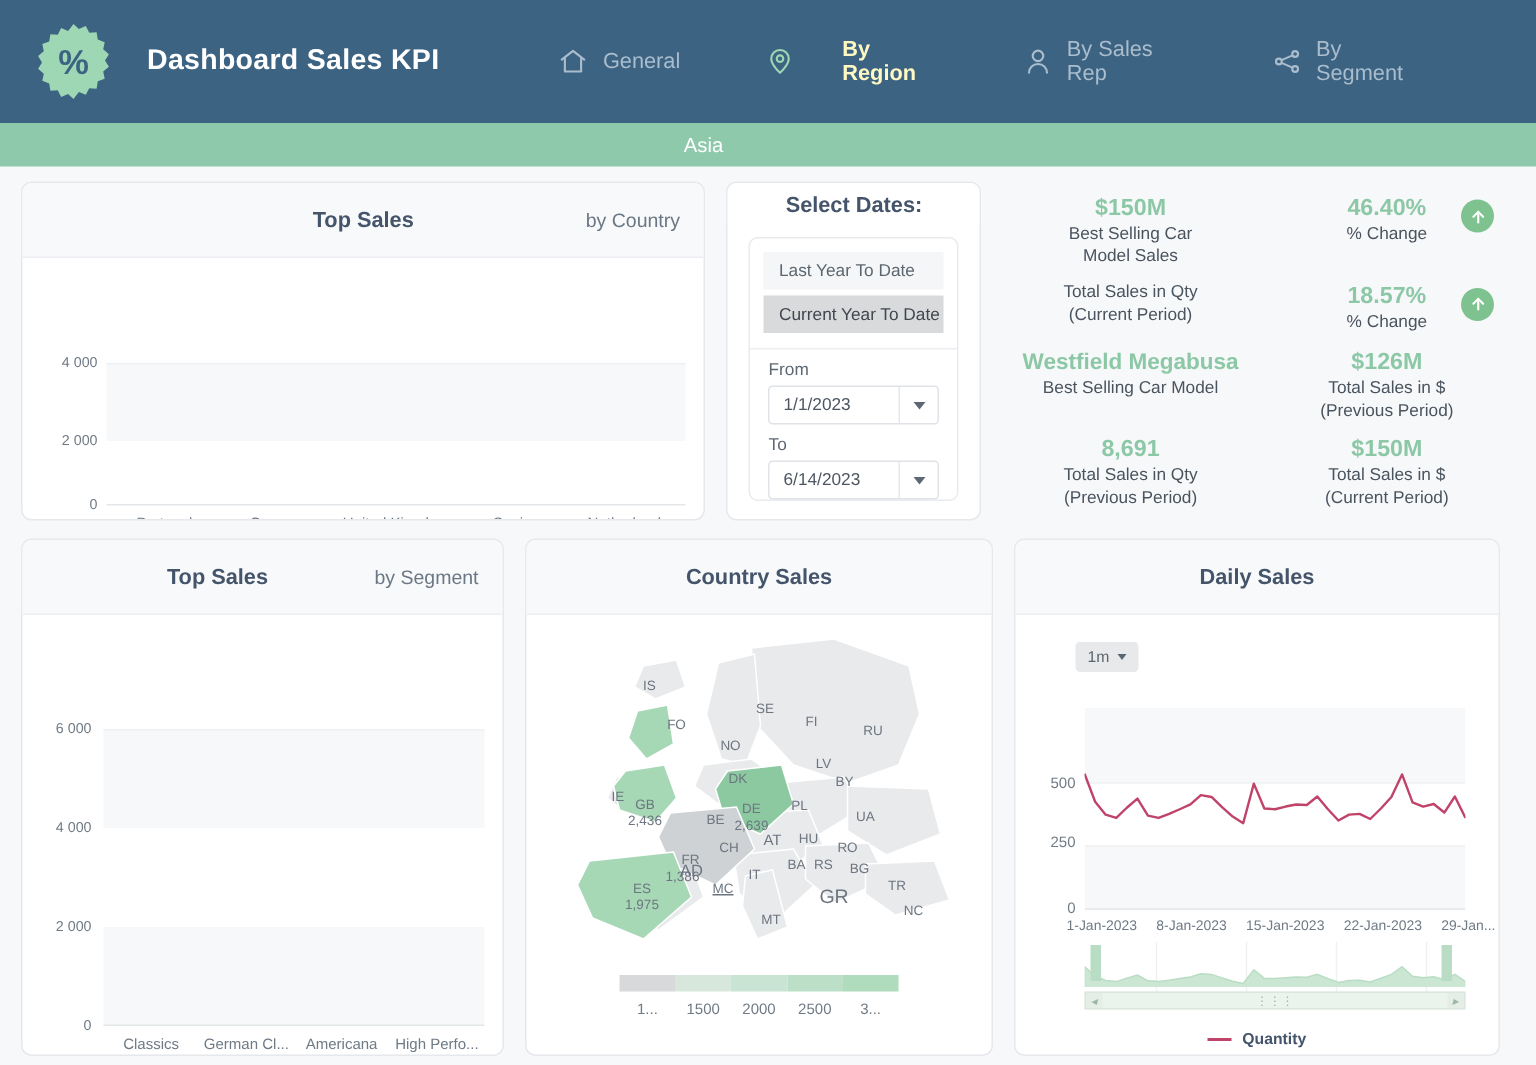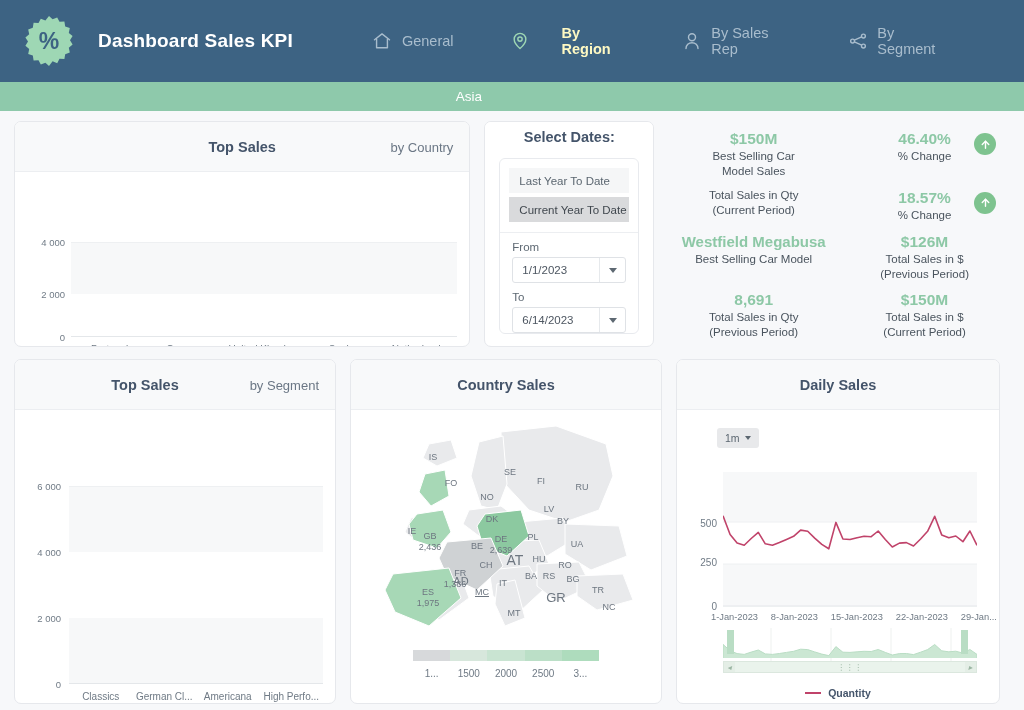--- a/index.html
+++ b/index.html
@@ -434,21 +434,21 @@
               <div style="position: absolute; left: 141px; top: 104px; font-size: 9px; color: rgb(109, 118, 128); text-align: center; line-height: 11px; white-space: nowrap; transform: translateX(-50%);">DK</div>
               <div style="position: absolute; left: 212px; top: 106px; font-size: 9px; color: rgb(109, 118, 128); text-align: center; line-height: 11px; white-space: nowrap; transform: translateX(-50%);">BY</div>
               <div style="position: absolute; left: 61px; top: 116px; font-size: 9px; color: rgb(109, 118, 128); text-align: center; line-height: 11px; white-space: nowrap; transform: translateX(-50%);">IE</div>
               <div style="position: absolute; left: 79px; top: 121px; font-size: 9px; color: rgb(109, 118, 128); text-align: center; line-height: 11px; white-space: nowrap; transform: translateX(-50%);">GB<div style="font-size: 9px; color: rgb(109, 118, 128);">2,436</div></div>
               <div style="position: absolute; left: 126px; top: 131px; font-size: 9px; color: rgb(109, 118, 128); text-align: center; line-height: 11px; white-space: nowrap; transform: translateX(-50%);">BE</div>
               <div style="position: absolute; left: 150px; top: 124px; font-size: 9px; color: rgb(109, 118, 128); text-align: center; line-height: 11px; white-space: nowrap; transform: translateX(-50%);">DE<div style="font-size: 9px; color: rgb(109, 118, 128);">2,639</div></div>
               <div style="position: absolute; left: 182px; top: 122px; font-size: 9px; color: rgb(109, 118, 128); text-align: center; line-height: 11px; white-space: nowrap; transform: translateX(-50%);">PL</div>
               <div style="position: absolute; left: 226px; top: 129px; font-size: 9px; color: rgb(109, 118, 128); text-align: center; line-height: 11px; white-space: nowrap; transform: translateX(-50%);">UA</div>
               <div style="position: absolute; left: 104px; top: 158px; font-size: 9px; color: rgb(109, 118, 128); text-align: right; line-height: 11px; white-space: nowrap; transform: translateX(-50%);">FR<div style="font-size: 9px; color: rgb(109, 118, 128);">1,386</div></div>
               <div style="position: absolute; left: 135px; top: 150px; font-size: 9px; color: rgb(109, 118, 128); text-align: center; line-height: 11px; white-space: nowrap; transform: translateX(-50%);">CH</div>
-              <div style="position: absolute; left: 164px; top: 145px; font-size: 14px; color: rgb(109, 118, 128); text-align: center; line-height: 11px; white-space: nowrap; transform: translateX(-50%);">AT</div>
+              <div style="position: absolute; left: 164px; top: 145px; font-size: 10px; color: rgb(109, 118, 128); text-align: center; line-height: 11px; white-space: nowrap; transform: translateX(-50%);">AT</div>
               <div style="position: absolute; left: 188px; top: 144px; font-size: 9px; color: rgb(109, 118, 128); text-align: center; line-height: 11px; white-space: nowrap; transform: translateX(-50%);">HU</div>
               <div style="position: absolute; left: 214px; top: 150px; font-size: 9px; color: rgb(109, 118, 128); text-align: center; line-height: 11px; white-space: nowrap; transform: translateX(-50%);">RO</div>
               <div style="position: absolute; left: 131px; top: 177px; font-size: 9px; color: rgb(109, 118, 128); text-align: center; line-height: 11px; white-space: nowrap; transform: translateX(-50%); text-decoration: underline;">MC</div>
               <div style="position: absolute; left: 152px; top: 168px; font-size: 9px; color: rgb(109, 118, 128); text-align: center; line-height: 11px; white-space: nowrap; transform: translateX(-50%);">IT</div>
               <div style="position: absolute; left: 180px; top: 161px; font-size: 9px; color: rgb(109, 118, 128); text-align: center; line-height: 11px; white-space: nowrap; transform: translateX(-50%);">BA</div>
               <div style="position: absolute; left: 198px; top: 161px; font-size: 9px; color: rgb(109, 118, 128); text-align: center; line-height: 11px; white-space: nowrap; transform: translateX(-50%);">RS</div>
               <div style="position: absolute; left: 222px; top: 164px; font-size: 9px; color: rgb(109, 118, 128); text-align: center; line-height: 11px; white-space: nowrap; transform: translateX(-50%);">BG</div>
               <div style="position: absolute; left: 110px; top: 166px; font-size: 11px; color: rgb(109, 118, 128); text-align: center; line-height: 11px; white-space: nowrap; transform: translateX(-50%);">AD</div>
               <div style="position: absolute; left: 77px; top: 177px; font-size: 9px; color: rgb(109, 118, 128); text-align: center; line-height: 11px; white-space: nowrap; transform: translateX(-50%);">ES<div style="font-size: 9px; color: rgb(109, 118, 128);">1,975</div></div>
               <div style="position: absolute; left: 205px; top: 182px; font-size: 13px; color: rgb(109, 118, 128); text-align: center; line-height: 11px; white-space: nowrap; transform: translateX(-50%);">GR</div>

